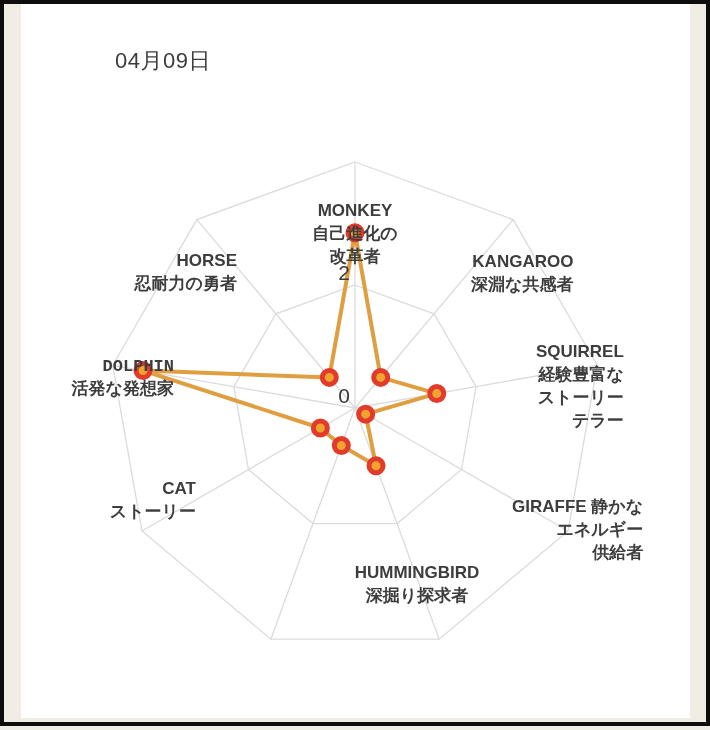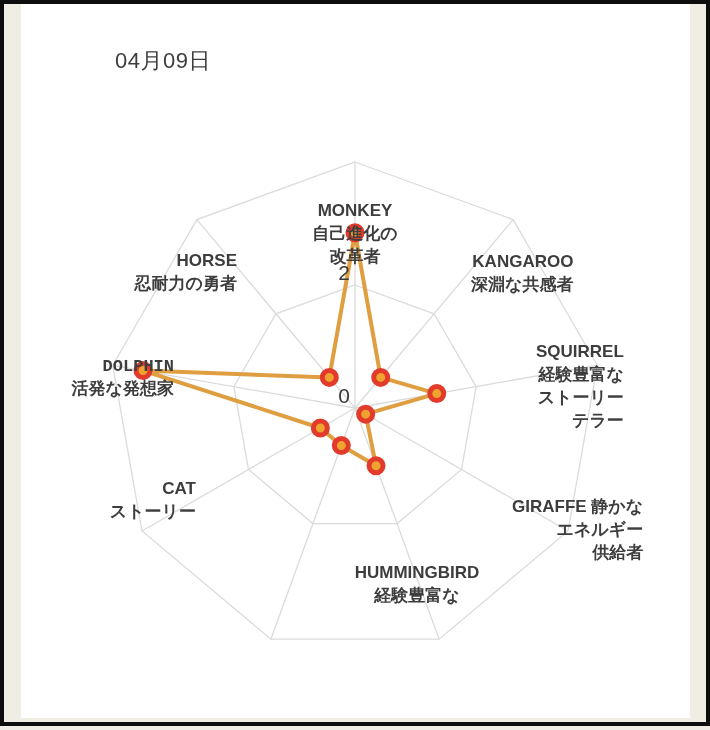--- a/index.html
+++ b/index.html
@@ -68,20 +68,20 @@
     <div class="axis-label al-left" style="top: 250px; left: 471px;">KANGAROO
 深淵な共感者</div>
     <div class="axis-label al-left" style="top: 340px; left: 528px; margin-left: 8px;">SQUIRREL
 経験豊富な
 ストーリー
 テラー</div>
     <div class="axis-label al-left" style="top: 467px; left: 512px; margin-top: 28px;">GIRAFFE 静かな
 エネルギー
 供給者</div>
     <div class="axis-label al-center" style="top: 561px; left: 417px;">HUMMINGBIRD
-経験豊富な</div>
+深掘り探求者</div>
     <div class="axis-label al-right" style="top: 477px; right: 514px;">CAT
 ストーリー</div>
     <div class="axis-label al-right" style="top: 355px; right: 536px; font-family: Liberation Mono, monospace;">DOLPHIN
 活発な発想家</div>
     <div class="axis-label al-right" style="top: 249px; right: 473px; text-align: right;">HORSE
 忍耐力の勇者</div>
   </div>
 
 </body></html>

